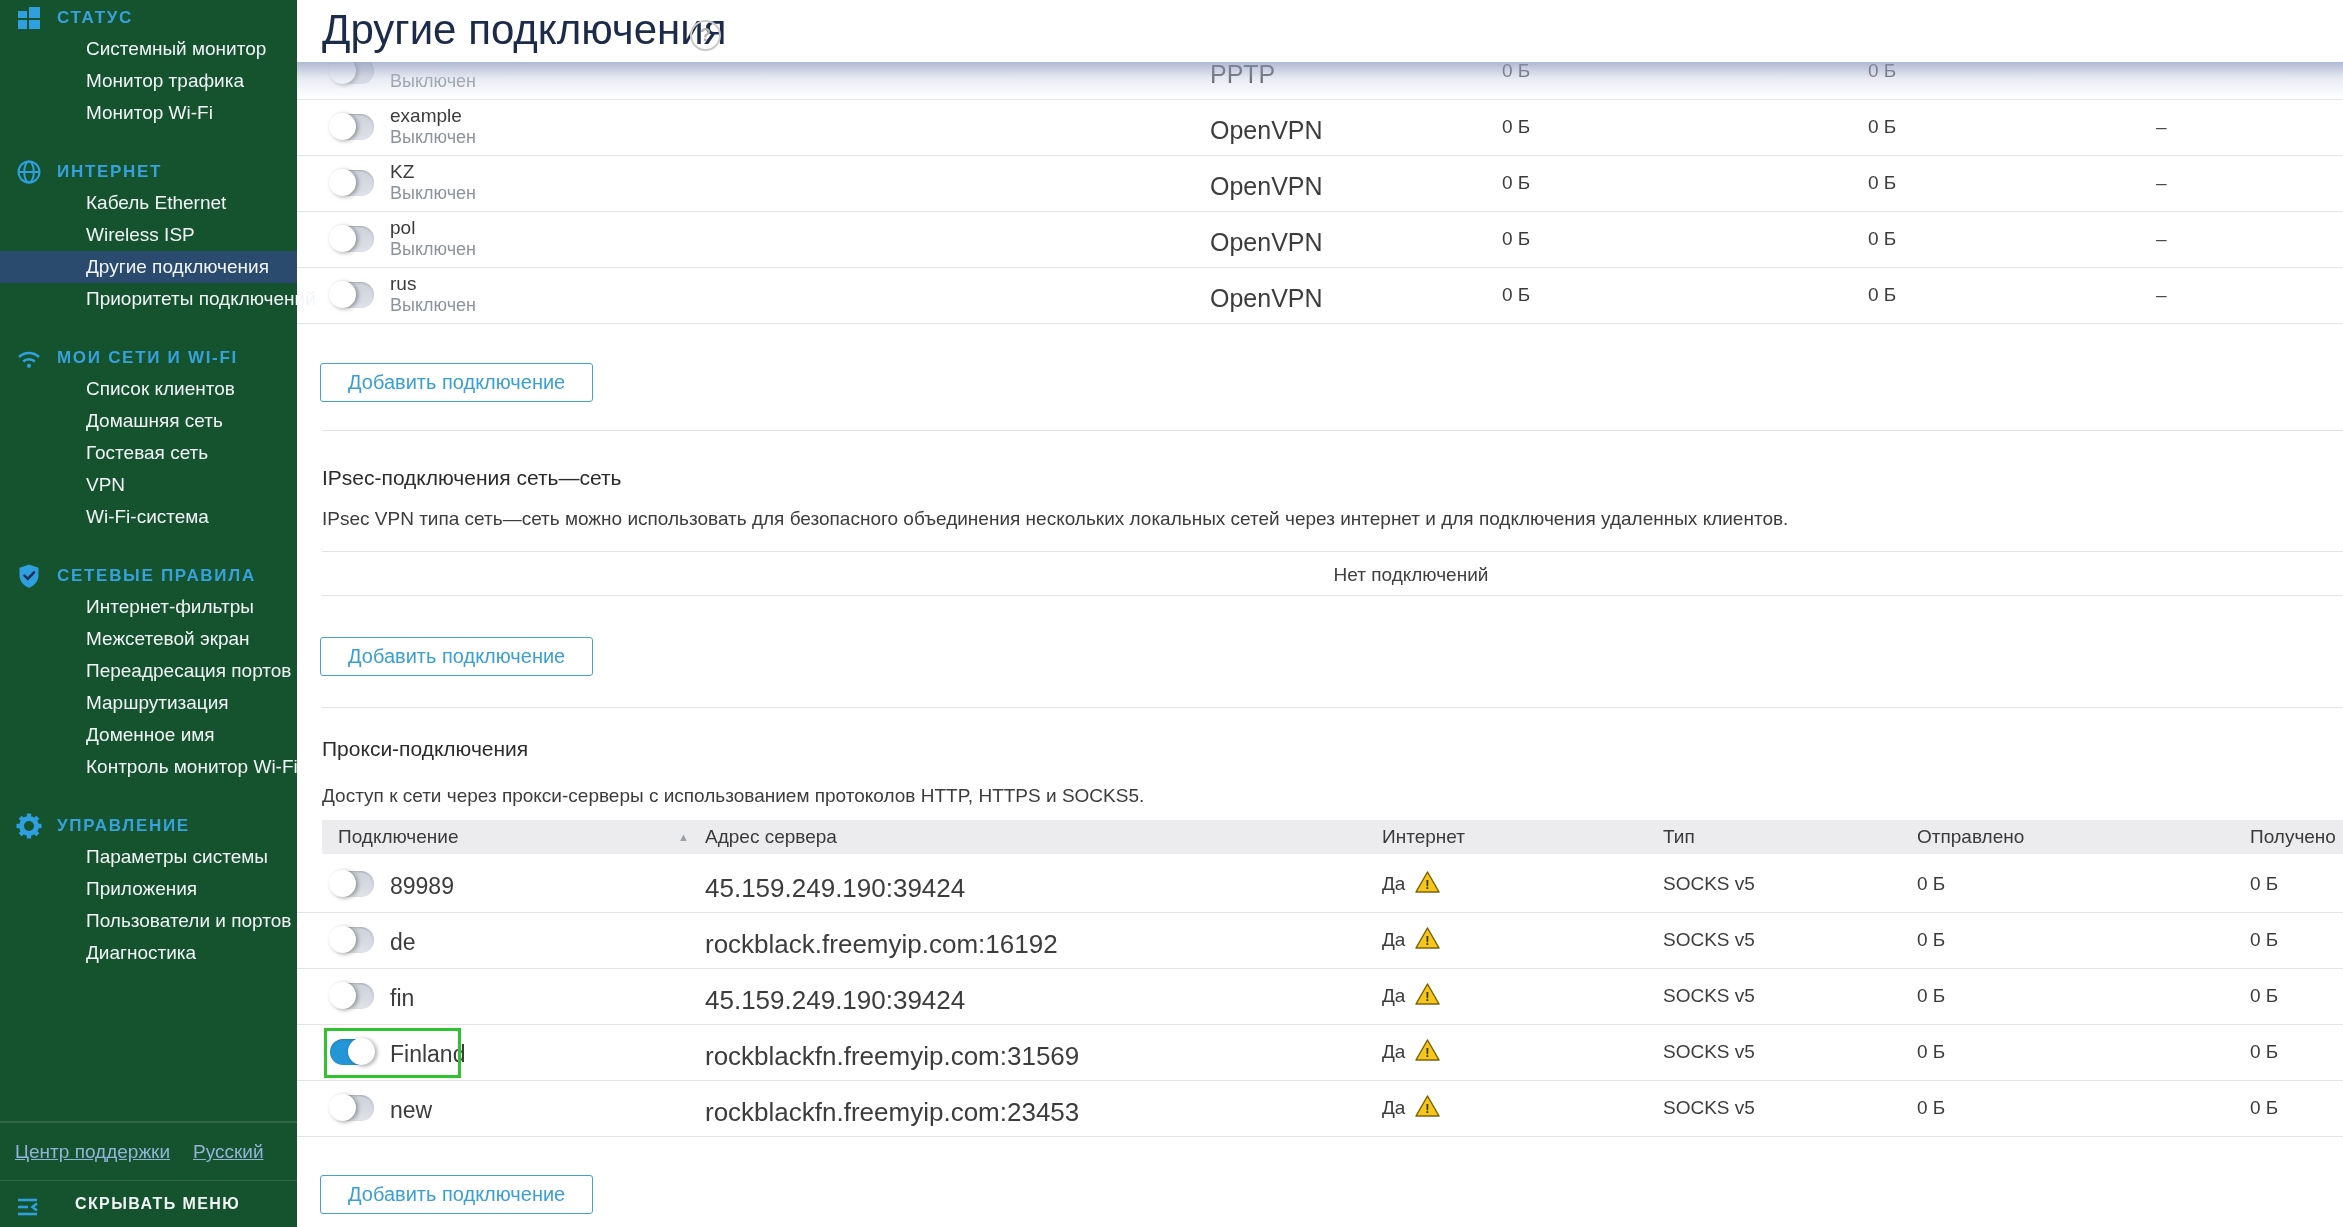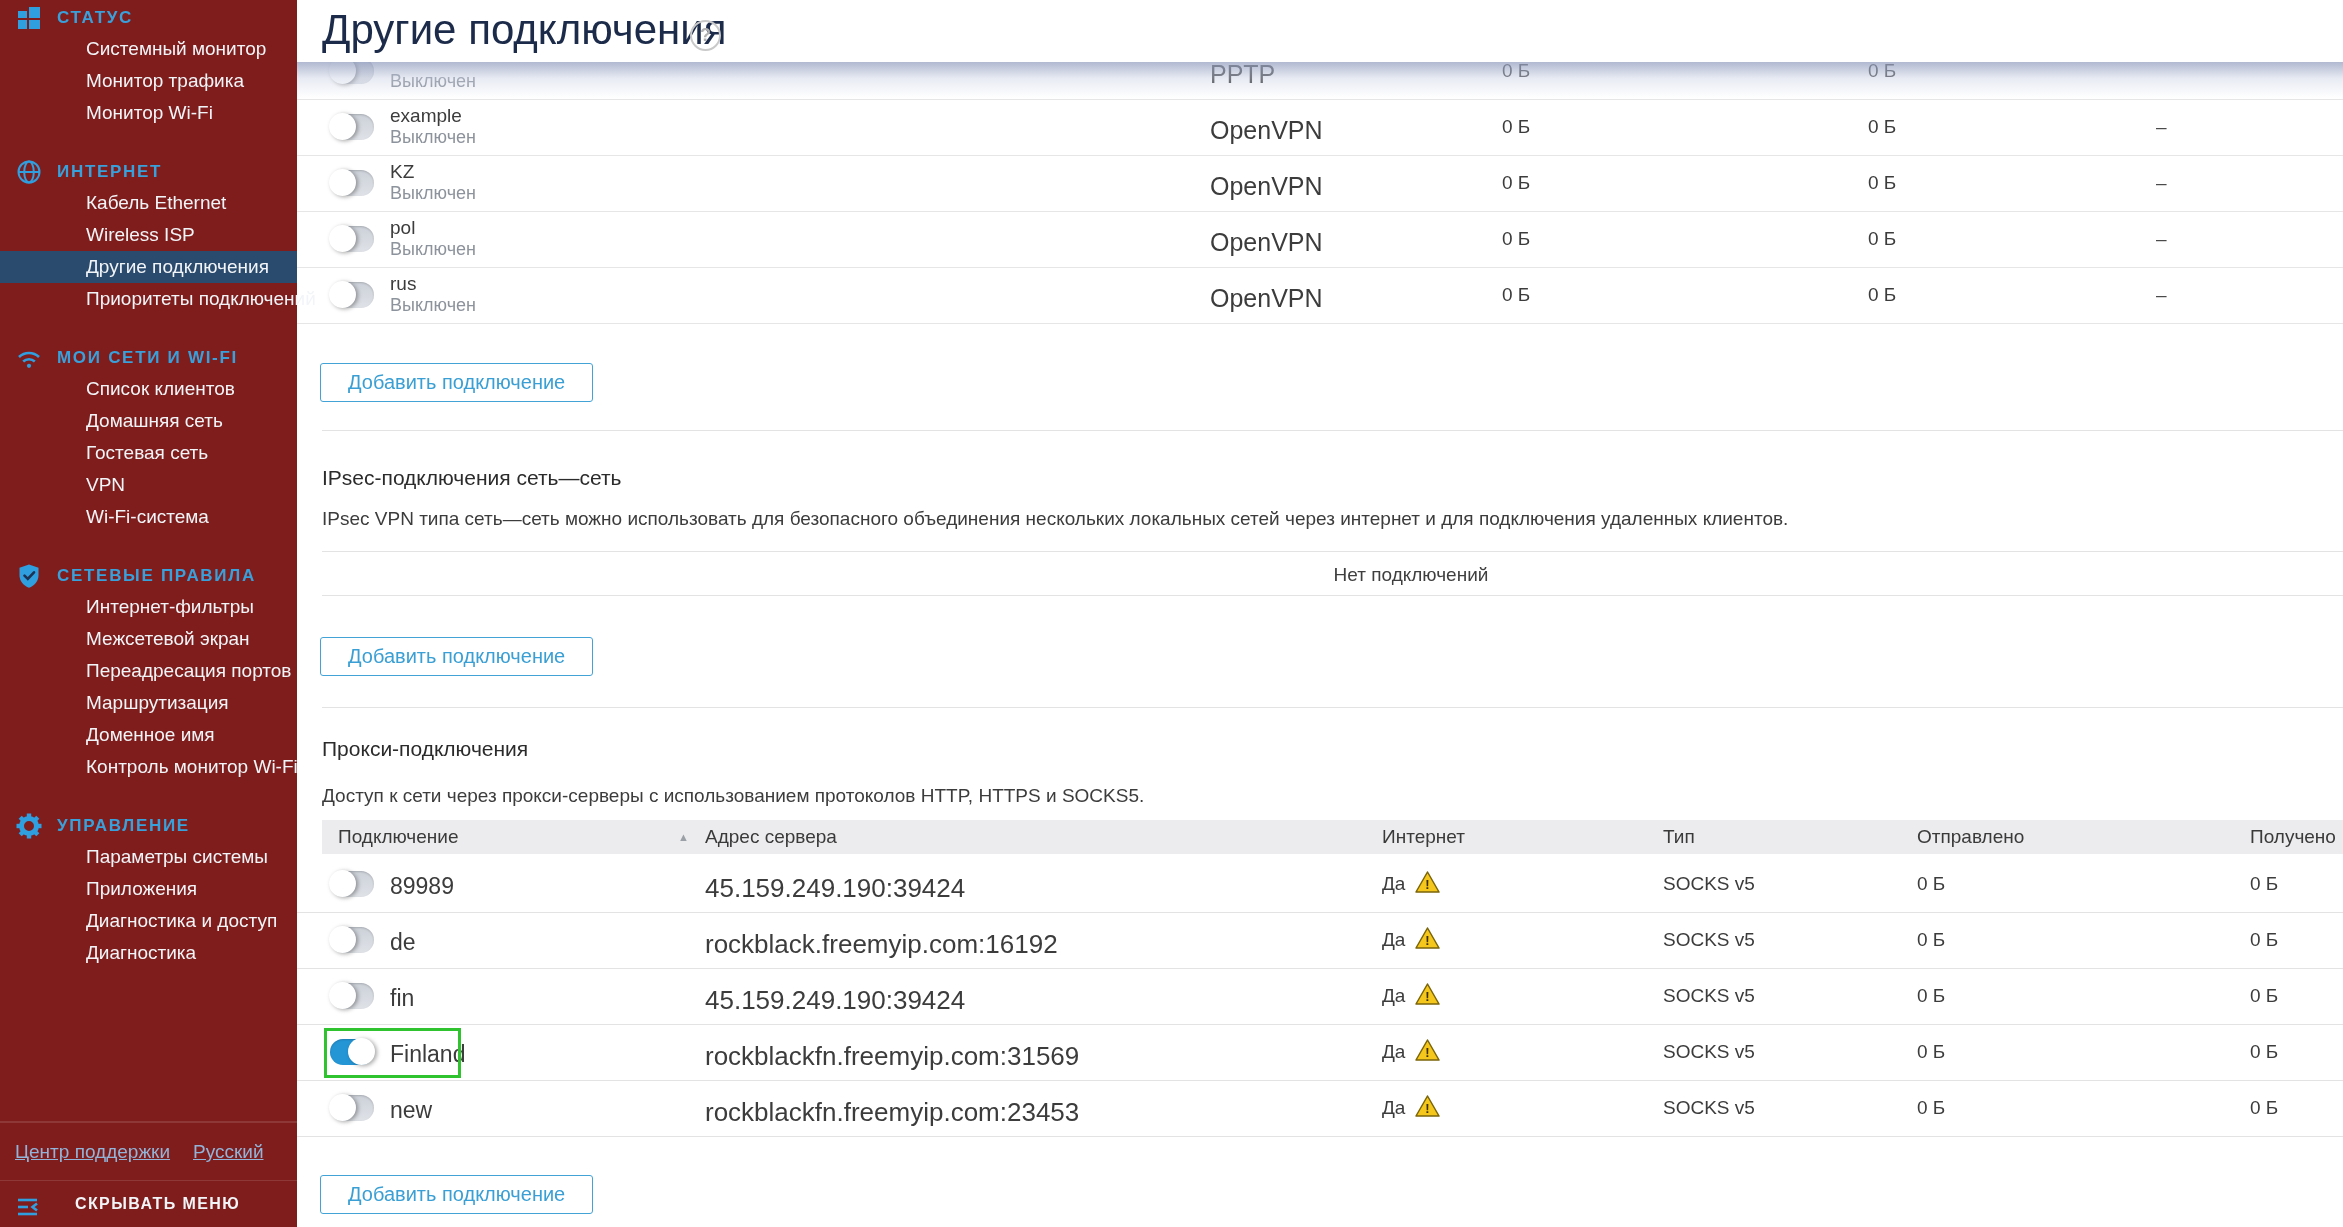--- a/index.html
+++ b/index.html
@@ -2,21 +2,21 @@
 <html><head>
 <meta charset="utf-8">
 <style>
   html,body{margin:0;padding:0}
   body{
     width:2343px;height:1227px;overflow:hidden;position:relative;
     font-family:"Liberation Sans",sans-serif;background:#fff;
     -webkit-font-smoothing:antialiased;
   }
   
-  .sidebar{position:absolute;left:0;top:0;width:297px;height:1227px;background:#7f1d1d;color:#f2f5f8;z-index:10}
+  .sidebar{position:absolute;left:0;top:0;width:297px;height:1227px;background:#14532d;color:#f2f5f8;z-index:10}
   .side-section{margin-top:28px;position:relative}
   .side-section.first{margin-top:3px}
   .side-title{height:30px;line-height:30px;padding-left:57px;color:#38a1dc;font-size:17px;font-weight:bold;letter-spacing:1.7px;position:relative;white-space:nowrap}
   .side-title .icon{position:absolute;left:16px;top:2px;width:26px;height:26px}
   .side-item{height:32px;line-height:32px;padding-left:86px;font-size:19px;color:#f2f5f8;cursor:pointer;white-space:nowrap}
   .side-item.selected{background:#2a4a6e}
   .side-bottom{position:absolute;left:0;bottom:0;width:100%}
   .side-divider{border-top:1px solid rgba(255,255,255,0.12)}
   .logout-row{height:59px;position:relative;line-height:59px;padding-left:57px;font-weight:bold;font-size:18px;letter-spacing:1.4px;cursor:pointer}
   .logout-row .icon{position:absolute;left:15px;top:16px;width:27px;height:27px}
@@ -133,21 +133,21 @@
                 <line x1="8.1" y1="17.9" x2="4.2" y2="21.8"></line>
                 <line x1="6" y1="13" x2="0.5" y2="13"></line>
                 <line x1="8.1" y1="8.1" x2="4.2" y2="4.2"></line>
                 <line x1="13" y1="6" x2="13" y2="0.5"></line>
                 <line x1="17.9" y1="8.1" x2="21.8" y2="4.2"></line>
               </g>
               <circle cx="13" cy="13" r="7.5" fill="none" stroke="#2f9fe0" stroke-width="5"></circle>
             </svg></span><span>УПРАВЛЕНИЕ</span></div>
         <div class="side-item">Параметры системы</div>
         <div class="side-item">Приложения</div>
-        <div class="side-item">Диагностика и доступ</div>
+        <div class="side-item">Пользователи и портов</div>
         <div class="side-item">Диагностика</div>
       </div>
     </nav>
   <div class="side-bottom">
     <div class="side-divider"></div>
     <div class="side-divider"></div>
     <div class="links-row">
       <a class="link-support">Центр поддержки</a>
       <a class="link-lang">Русский</a>
     </div>

